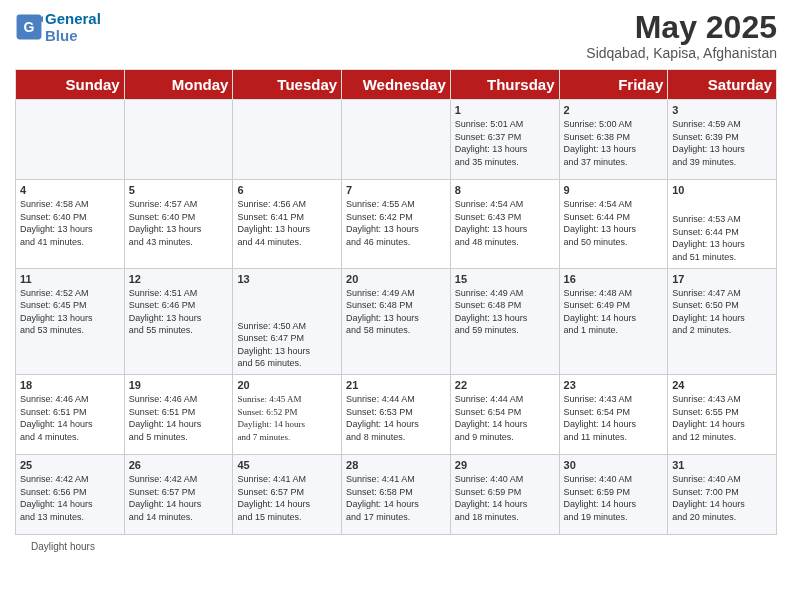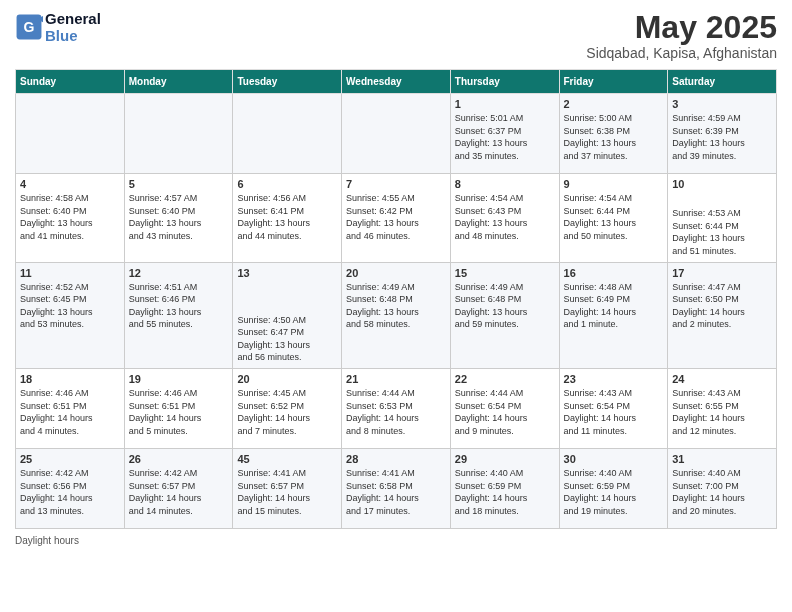--- a/index.html
+++ b/index.html
@@ -42,26 +42,26 @@
     .subtitle {
       font-size: 14px;
       color: #555;
     }
     table {
       width: 100%;
       border-collapse: collapse;
       table-layout: fixed;
     }
     thead tr th {
-      background-color: #0f766e;
+      background-color: #b91c1c;
       color: #fff;
-      font-size: 10px;
+      font-size: 15px;
       font-weight: bold;
       padding: 6px 4px;
-      text-align: left;
+      text-align: right;
       border: 1px solid #ddd;
     }
     tbody tr td {
       border: 1px solid #ccc;
       vertical-align: top;
       padding: 4px 4px;
       font-size: 9.5px;
       color: #333;
       height: 80px;
     }
@@ -79,35 +79,36 @@
     }
     .day-info {
       font-size: 9px;
       line-height: 1.4;
     }
     .footer {
       margin-top: 6px;
       font-size: 10px;
       color: #555;
       text-align: left;
+      margin-left: 16px;
     }
   </style>
 </head>
 <body>
 
 <div class="page">
   <div class="header">
     <div class="logo">
       <svg class="logo-icon" viewBox="0 0 36 36">
         <rect x="2" y="2" width="32" height="32" rx="4" fill="#4a7fc1"></rect>
         <text x="18" y="24" text-anchor="middle" font-size="18" font-weight="bold" fill="white" font-family="Arial">G</text>
         <polygon points="28,8 36,4 36,12" fill="#4a7fc1"></polygon>
       </svg>
       <div>
-        <div style="font-size:15px;font-weight:bold;color:#0f172a;">General</div>
+        <div style="font-size:15px;font-weight:bold;color:#0369a1;">General</div>
         <div style="font-size:15px;font-weight:bold;color:#4a7fc1;">Blue</div>
       </div>
     </div>
     <div class="title-block">
       <div class="main-title">May 2025</div>
       <div class="subtitle">Sidqabad, Kapisa, Afghanistan</div>
     </div>
   </div>
 
   <table>
@@ -262,21 +263,21 @@
           </td>
           <td>
             <span class="day-number">19</span>
             <div class="day-info" style="white-space: pre-line;">Sunrise: 4:46 AM
 Sunset: 6:51 PM
 Daylight: 14 hours
 and 5 minutes.</div>
           </td>
           <td>
             <span class="day-number">20</span>
-            <div class="day-info" style="white-space: pre-line;">Sunrise: 4:45 AM
+            <div class="day-info" style="white-space: pre-line; font-family: Liberation Serif, serif;">Sunrise: 4:45 AM
 Sunset: 6:52 PM
 Daylight: 14 hours
 and 7 minutes.</div>
           </td>
           <td>
             <span class="day-number">21</span>
             <div class="day-info" style="white-space: pre-line;">Sunrise: 4:44 AM
 Sunset: 6:53 PM
 Daylight: 14 hours
 and 8 minutes.</div>

